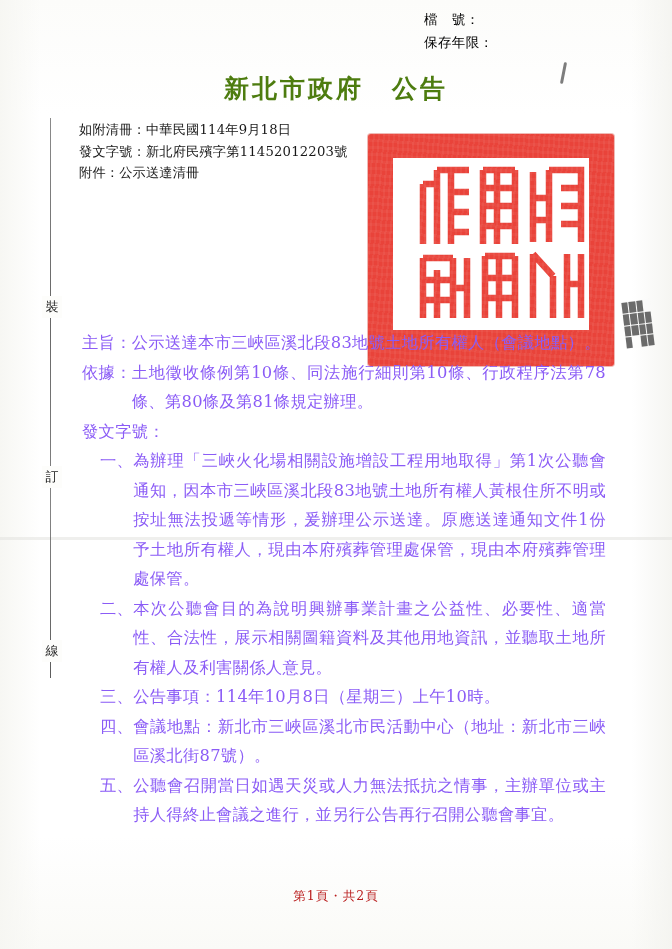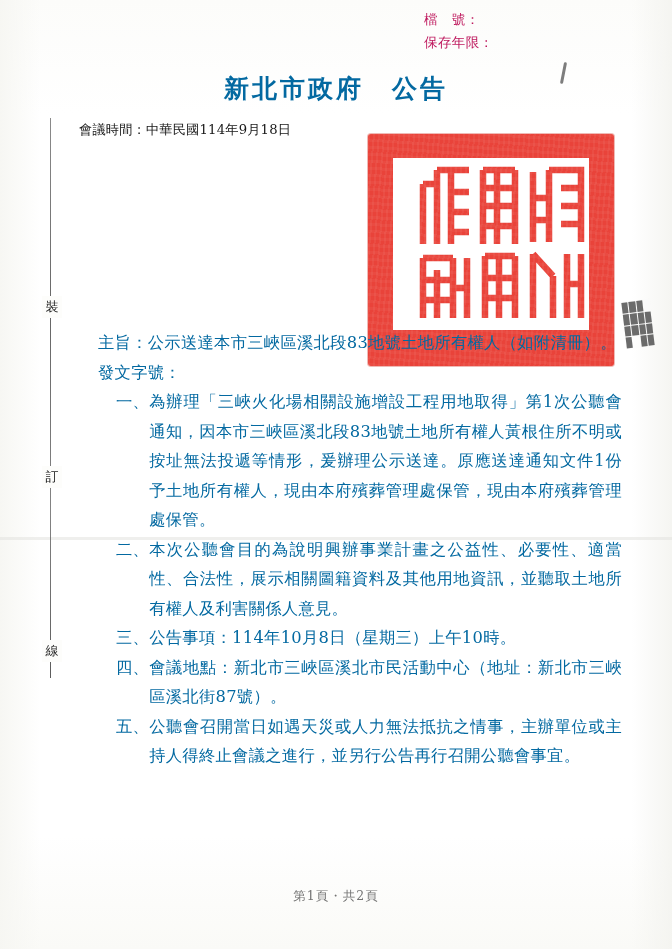--- a/index.html
+++ b/index.html
@@ -37,34 +37,34 @@
   }
 
   
   .header-meta {
     position: absolute;
     left: 424px;
     top: 8px;
     font-size: 13.5px;
     line-height: 23px;
     letter-spacing: 0.4px;
-    color: #be185d;
+    color: #000000;
   }
   .header-meta .row { white-space: pre; }
 
   
   .doc-title {
     position: absolute;
     left: 0; right: 0;
     top: 72px;
     text-align: center;
     font-size: 25px;
     font-weight: 700;
     letter-spacing: 3px;
-    color: #0369a1;
+    color: #4d7c0f;
     white-space: pre;
   }
 
   
   .issue-block {
     position: absolute;
     left: 79px;
     top: 119px;
     font-size: 13.2px;
     line-height: 21.5px;
@@ -169,27 +169,27 @@
     background: #fdfdfb;
     padding: 2px 0;
   }
   .binding .mark.m1 { top: 178px; }
   .binding .mark.m2 { top: 348px; }
   .binding .mark.m3 { top: 522px; }
 
   
   .body-text {
     position: absolute;
-    left: 98px;
+    left: 82px;
     top: 328px;
     width: 524px;
     font-size: 16.3px;
     line-height: 29.5px;
     letter-spacing: 0.3px;
-    color: #0369a1;
+    color: #8b5cf6;
   }
   .para {
     display: flex;
     align-items: flex-start;
     margin-bottom: 0;
   }
   .para .label {
     flex: 0 0 auto;
     white-space: pre;
   }
@@ -217,42 +217,44 @@
   }
 
   
   .footer {
     position: absolute;
     left: 0; right: 0;
     top: 888px;
     text-align: center;
     font-size: 12.5px;
     letter-spacing: 1px;
-    color: #737373;
+    color: #b91c1c;
   }
 </style>
 </head>
 <body>
 
 <div id="page">
 
   <div class="scan-tint"></div>
   <div class="scan-band" style="top:537px;"></div>
 
   <div class="header-meta">
     <div class="row">檔　號：</div>
     <div class="row">保存年限：</div>
   </div>
 
   <div class="pen-mark"></div>
 
   <div class="doc-title">新北市政府　公告</div>
 
   <div class="issue-block">
-    <div class="row"><span>會議時間：</span><span>中華民國114年9月18日</span></div>
+    <div class="row"><span>如附清冊：</span><span>中華民國114年9月18日</span></div>
+    <div class="row"><span>發文字號：</span><span>新北府民殯字第11452012203號</span></div>
+    <div class="row"><span>附件：</span><span>公示送達清冊</span></div>
   </div>
 
   <div class="seal">
     <div class="seal-inner">
       <svg width="196" height="172" viewBox="0 0 196 172" aria-hidden="true">
         <g fill="none" stroke="#e8342a" stroke-width="6.5" stroke-linecap="butt">
 
           <path d="M156 12 L156 84 M156 12 L188 12 L188 84 M168 30 L188 30 M168 48 L188 48 M168 66 L188 66 M140 14 L140 84 M140 40 L156 40 M140 62 L156 62"></path>
           <path d="M140 96 L140 160 M140 96 L160 118 M160 118 L160 160 M174 96 L174 160 M188 96 L188 160 M174 126 L188 126"></path>
 
@@ -292,23 +294,27 @@
     <div class="line"></div>
     <div class="mark m1">裝</div>
     <div class="mark m2">訂</div>
     <div class="mark m3">線</div>
   </div>
 
   <div class="body-text">
 
     <div class="para">
       <span class="label">主旨：</span>
-      <span class="content">公示送達本市三峽區溪北段83地號土地所有權人（如附清冊）。</span>
-    </div>
-
+      <span class="content">公示送達本市三峽區溪北段83地號土地所有權人（會議地點）。</span>
+    </div>
+
+    <div class="para">
+      <span class="label">依據：</span>
+      <span class="content">土地徵收條例第10條、同法施行細則第10條、行政程序法第78條、第80條及第81條規定辦理。</span>
+    </div>
 
     <div class="plain-line">發文字號：</div>
 
     <div class="items">
       <div class="item">
         <span class="num">一、</span>
         <span class="text">為辦理「三峽火化場相關設施增設工程用地取得」第1次公聽會通知，因本市三峽區溪北段83地號土地所有權人黃根住所不明或按址無法投遞等情形，爰辦理公示送達。原應送達通知文件1份予土地所有權人，現由本府殯葬管理處保管，現由本府殯葬管理處保管。</span>
       </div>
       <div class="item">
         <span class="num">二、</span>

